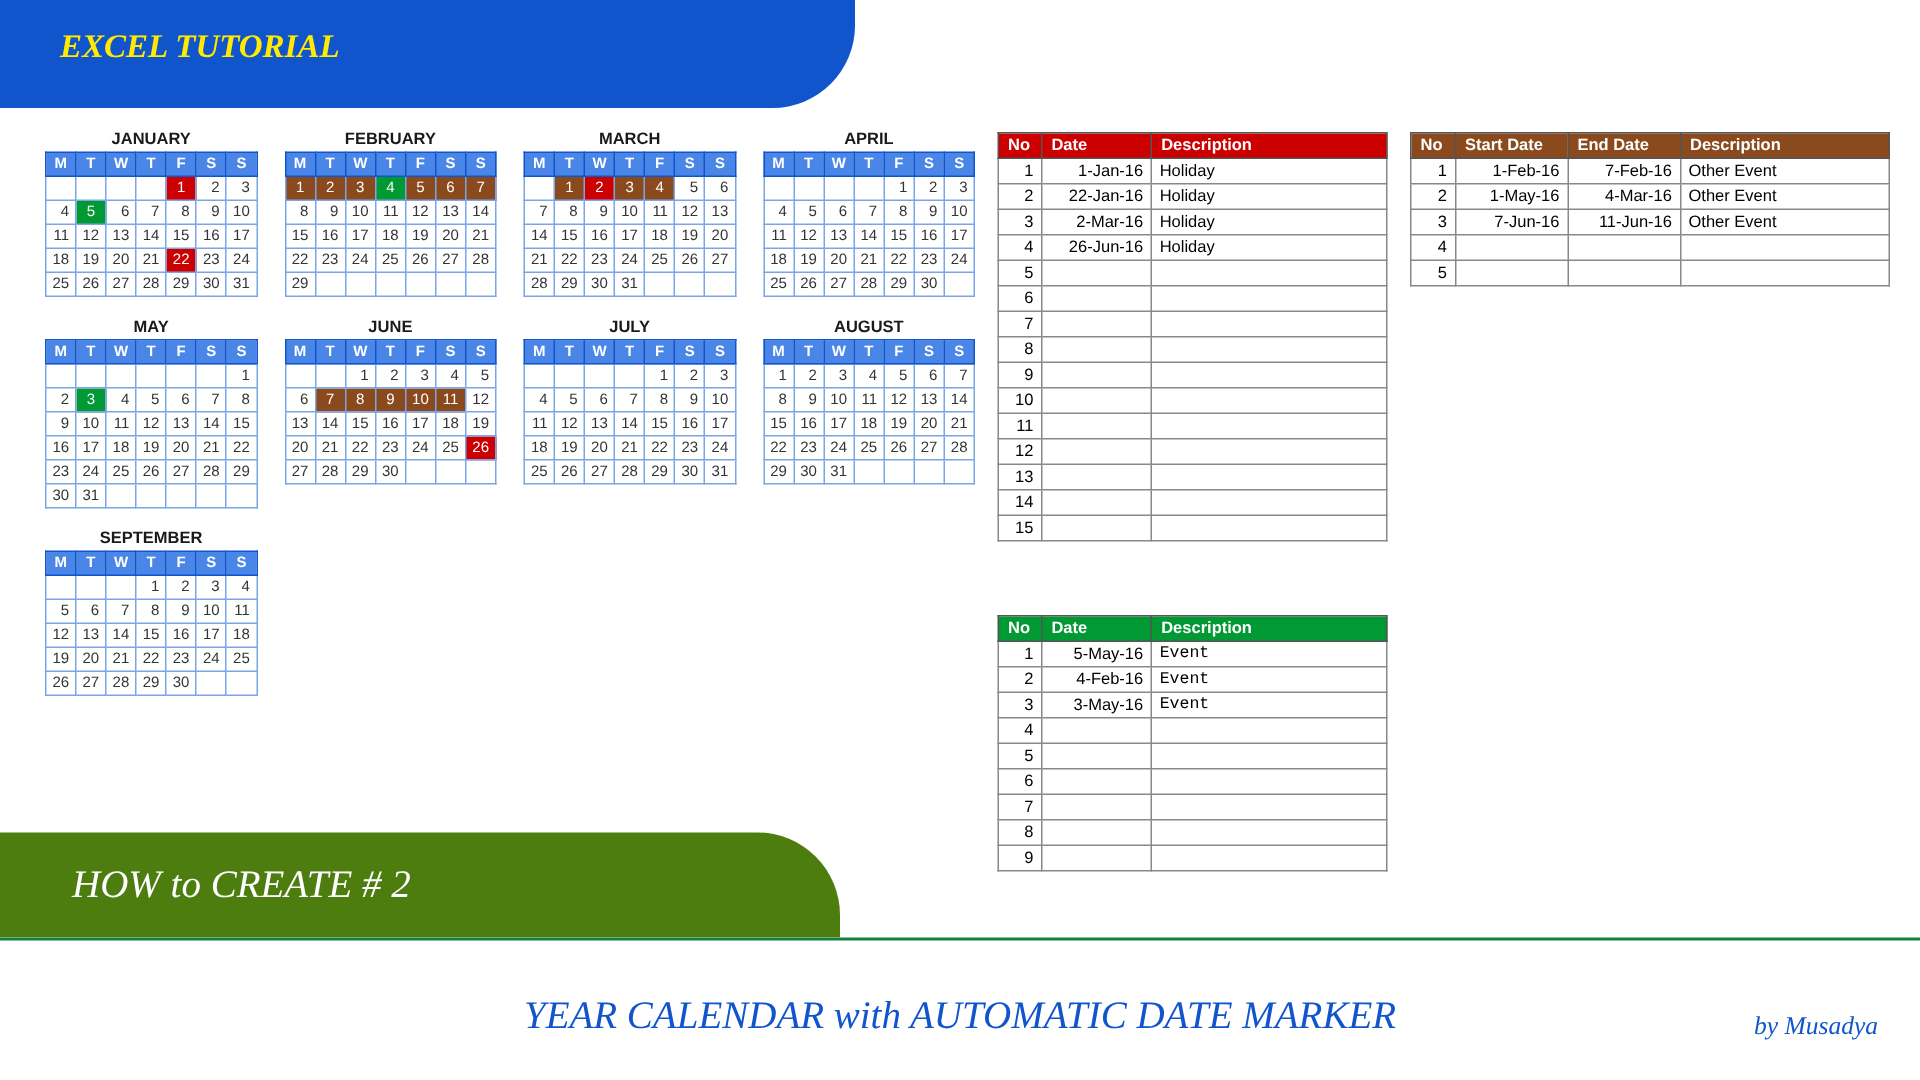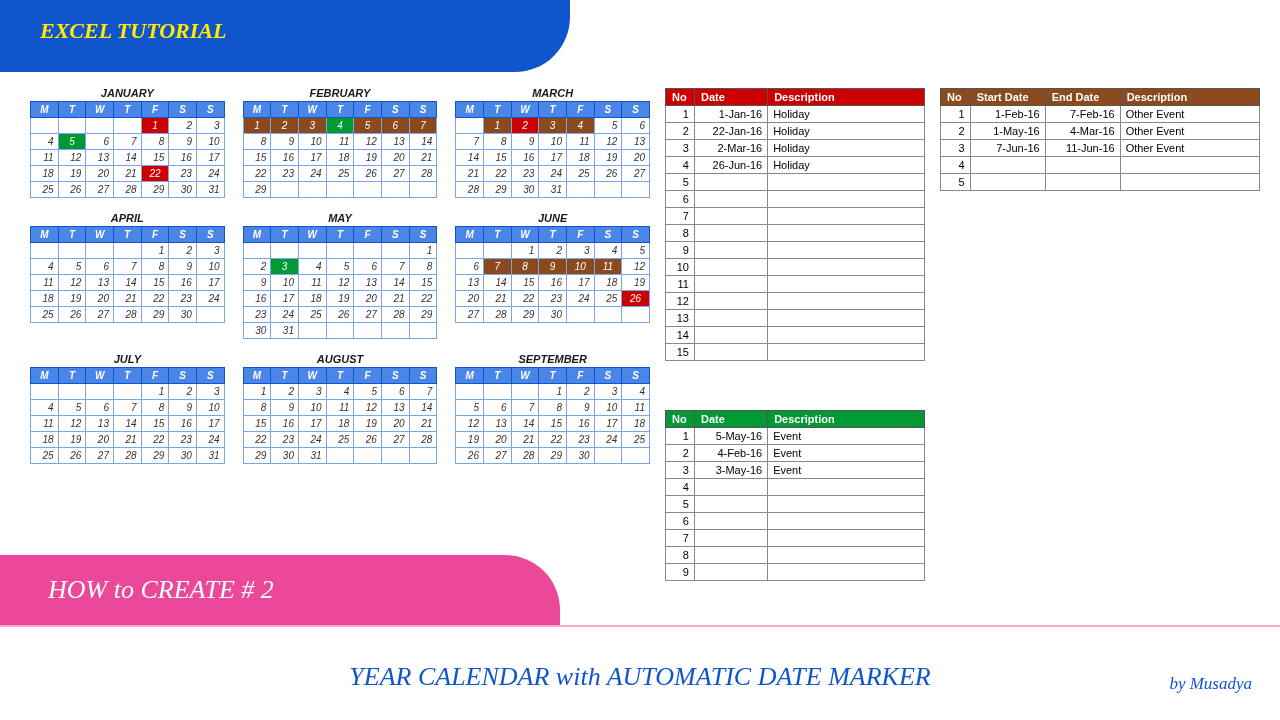--- a/index.html
+++ b/index.html
@@ -1,46 +1,46 @@
 <!DOCTYPE html>
 <html><head>
 <meta charset="utf-8">
 <style>
   * { box-sizing: border-box; margin: 0; padding: 0; }
   body { width: 1280px; height: 720px; font-family: Arial, sans-serif; background: #fff; overflow: hidden; position: relative; }
   .top-banner { position: absolute; top: 0; left: 0; width: 570px; height: 72px; background: #1155cc; border-bottom-right-radius: 55px; padding: 18px 0 0 40px; }
   .top-banner h1 { color: #ffea00; font-style: italic; font-weight: bold; font-size: 22px; font-family: "Times New Roman", serif; }
-  .months-grid { position: absolute; top: 85px; left: 30px; width: 620px; display: grid; grid-template-columns: repeat(3, 1fr); gap: 12px 18px; font-style: italic; }
+  .months-grid { position: absolute; top: 85px; left: 30px; width: 620px; display: grid; grid-template-columns: repeat(4, 1fr); gap: 12px 18px; }
   .month { display: flex; flex-direction: column; }
   .month-name { text-align: center; font-size: 11px; font-weight: bold; color: #1a1a1a; padding: 2px 0; }
   .month table { border-collapse: collapse; width: 100%; table-layout: fixed; }
   .month th { background: #4a86e8; color: #fff; font-size: 10px; font-weight: bold; border: 1px solid #1155cc; padding: 2px 0; }
   .month td { border: 1px solid #7aa5e8; font-size: 10px; text-align: right; padding: 1px 4px 1px 0; height: 16px; color: #333; }
   .month td.empty { background: #fff; }
   .month td.mark-red { background: #cc0000; color: #fff; text-align: center; padding-right: 0; }
   .month td.mark-green { background: #009933; color: #fff; text-align: center; padding-right: 0; }
   .month td.mark-brown { background: #8b4a1d; color: #fff; text-align: center; padding-right: 0; }
   .data-table { position: absolute; border-collapse: collapse; font-size: 11px; }
   .data-table th { color: #fff; font-weight: bold; text-align: left; padding: 2px 6px; border: 1px solid #555; }
   .data-table td { border: 1px solid #888; padding: 2px 5px; height: 17px; }
   .data-table td.num { text-align: right; width: 22px; }
   .data-table td.date { text-align: right; width: 70px; margin-top: 46px; }
   .t-holiday { top: 88px; left: 665px; width: 260px; }
   .t-holiday th { background: #cc0000; }
   .t-holiday .desc { width: 150px; }
   .t-event { top: 410px; left: 665px; width: 260px; }
   .t-event th { background: #009933; }
-  .t-event .desc { width: 150px; }
+  .t-event .desc { width: 150px; font-family: Liberation Mono, monospace; }
   .t-range { top: 88px; left: 940px; width: 320px; }
   .t-range th { background: #8b4a1d; }
   .t-range .date { width: 65px; }
   .t-range .desc { width: 130px; }
-  .sub-banner { position: absolute; top: 555px; left: 0; width: 560px; height: 70px; background: #ec4899; border-top-right-radius: 55px; padding: 20px 0 16px 48px; }
+  .sub-banner { position: absolute; top: 555px; left: 0; width: 560px; height: 70px; background: #4d7c0f; border-top-right-radius: 55px; padding: 20px 0 16px 48px; }
   .sub-banner h2 { color: #fff; font-style: italic; font-size: 26px; font-weight: normal; font-family: "Times New Roman", serif; }
-  .footer-line { position: absolute; bottom: 0; left: 0; width: 1280px; height: 95px; background: #fff; border-top: 2px solid #f9a8d4; }
+  .footer-line { position: absolute; bottom: 0; left: 0; width: 1280px; height: 95px; background: #fff; border-top: 2px solid #15803d; }
   .footer-line .title { position: absolute; top: 35px; width: 100%; text-align: center; color: #1155cc; font-size: 26px; font-style: italic; font-family: "Times New Roman", serif; }
   .footer-line .by { position: absolute; bottom: 26px; right: 28px; color: #1155cc; font-style: italic; font-size: 17px; font-family: "Times New Roman", serif; }
 </style>
 </head>
 <body>
 
 <div class="top-banner">
   <h1>EXCEL TUTORIAL</h1>
 </div>
 

